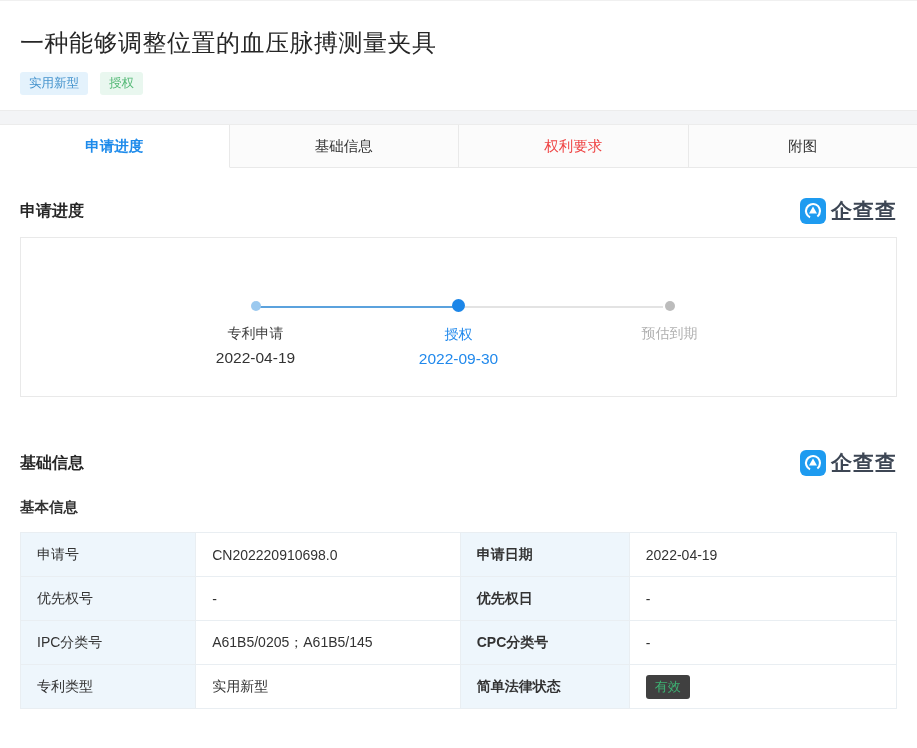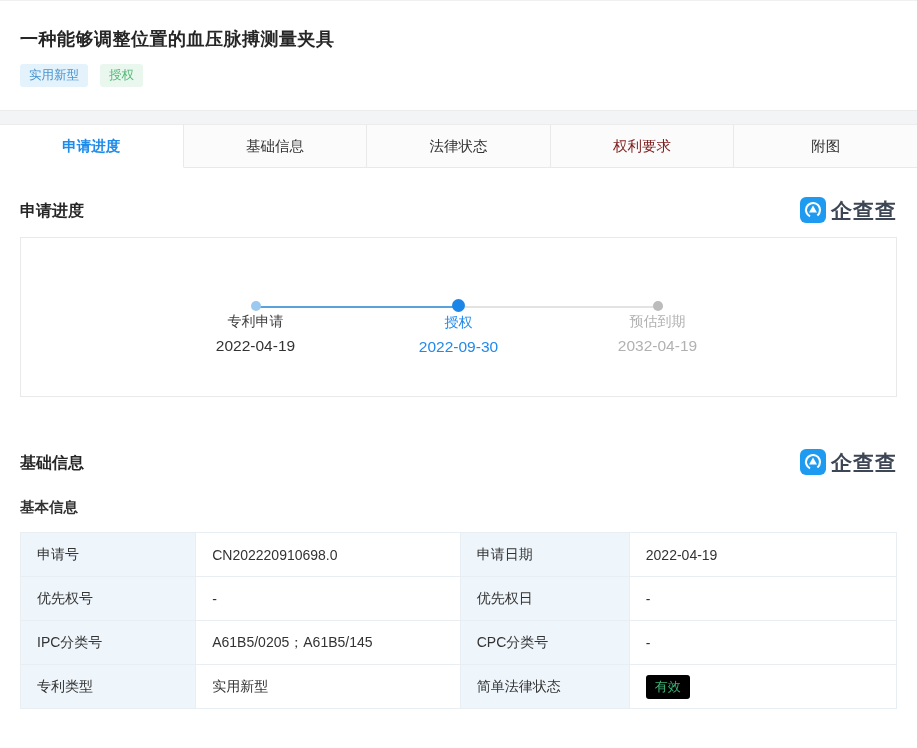--- a/index.html
+++ b/index.html
@@ -1,92 +1,91 @@
 <!DOCTYPE html>
 <html><head>
 <meta charset="utf-8">
 <style>
   * { margin:0; padding:0; box-sizing:border-box; }
   html,body { width:917px; height:748px; overflow:hidden; background:#fff;
     font-family:"Liberation Sans","DejaVu Sans",sans-serif; color:#333; }
 
   
   .page-header { padding:26px 20px 0 20px; background:#fff; height:110px; border-top:1px solid #f0f0f0;}
-  .page-title { font-size:18px; font-weight:700; color:#262626; letter-spacing:.5px; }
+  .page-title { font-size:24px; font-weight:400; color:#262626; letter-spacing:.5px; }
   .tag-row { margin-top:13px; display:flex; gap:12px; }
   .tag { display:inline-block; height:23px; line-height:23px; padding:0 9px;
          font-size:12.5px; border-radius:3px; }
   .tag.blue  { background:#e4f2fc; color:#4694cd; }
   .tag.green { background:#e9f7ef; color:#54b976; }
 
   .band { height:15px; background:#f3f4f6; border-top:1px solid #ececec; border-bottom:1px solid #ececec; }
 
   
   .tabs { display:flex; height:43px; background:#fbfbfb; border-bottom:1px solid #e9e9e9; }
   .tab { flex:1 1 0; display:flex; align-items:center; justify-content:center;
          font-size:14.5px; color:#333; border-right:1px solid #e9e9e9; cursor:pointer; }
   .tab:last-child { border-right:none; }
   .tab.active { background:#fff; color:#1e8beb; font-weight:700;
                 margin-bottom:-1px; border-bottom:1px solid #fff; }
-  .tab.disabled { color:#7f1d1d; cursor:default; }
+  .tab.disabled { color:#ef4444; cursor:default; }
 
   
   main { padding:0 20px; }
   .section-head { display:flex; align-items:center; justify-content:space-between; margin-top:27px; height:32px; }
   .section-title { font-size:16px; font-weight:700; color:#262626; }
-  .brand { display:flex; align-items:flex-start; gap:5px; }
+  .brand { display:flex; align-items:center; gap:5px; }
   .brand-text { font-size:21px; font-weight:600; color:#3d4654; letter-spacing:1px; }
 
   
   .timeline-box { margin-top:10px; height:160px; border:1px solid #e9e9e9; position:relative; }
   .timeline { position:absolute; left:50%; top:60px; transform:translateX(-50%);
               width:610px; height:90px; }
   .tl-line { position:absolute; top:8px; height:2px; width:204px; }
   .tl-line.done   { background:#5ba2dd; left:101px; }
   .tl-line.future { background:#e3e3e3; left:305px; }
   .tl-node { position:absolute; top:0; width:204px; text-align:center; }
   .tl-dot { width:10px; height:10px; border-radius:50%; margin:3px auto 0; position:relative; z-index:2; }
   .tl-node.done   .tl-dot { background:#9bc9ef; }
   .tl-node.current .tl-dot { background:#1c86e8; width:13px; height:13px; margin-top:1px; }
   .tl-node.future .tl-dot { background:#bcbcbc; }
-  .tl-label { margin-top:2px; font-size:14px; color:#404040; }
+  .tl-label { margin-top:14px; font-size:14px; color:#404040; }
   .tl-date  { margin-top:6px;  font-size:15.5px; color:#333; }
   .tl-node.current .tl-label, .tl-node.current .tl-date { color:#2189ec; }
   .tl-node.future  .tl-label, .tl-node.future  .tl-date { color:#b1b1b1; }
 
   
   .section-basic .section-head { margin-top:50px; }
   .subsection-title { margin-top:19px; font-size:14.5px; font-weight:700; color:#333; }
   table.info { width:100%; margin-top:15px; border-collapse:collapse;
                border:1px solid #e9eef2; table-layout:fixed; }
   table.info td { height:44px; padding:0 16px; font-size:14px; color:#333;
                   border:1px solid #e9eef2; background:#fff; }
   table.info td.lbl { background:#eef6fc; width:20%; }
   table.info td.val-a { width:30.2%; }
-  table.info td.lbl-b { width:19.3%; }
-  .badge.green { display:inline-block; background:#000000; color:#3db273;
+  table.info td.lbl-b { width:19.3%;font-weight:bold; }
+  .badge.green { display:inline-block; background:#404040; color:#3db273;
                  font-size:13px; padding:3px 9px; border-radius:3px; }
 </style>
 </head>
 <body>
 
 <header class="page-header">
   <h1 class="page-title">一种能够调整位置的血压脉搏测量夹具</h1>
   <div class="tag-row">
       <span class="tag blue">实用新型</span>
       <span class="tag green">授权</span>
     </div>
 </header>
 
 <div class="band"></div>
 
 <nav class="tabs">
     <div class="tab active">申请进度</div>
     <div class="tab">基础信息</div>
-    <div class="tab">法律状态</div>
     <div class="tab disabled">权利要求</div>
     <div class="tab">附图</div>
   </nav>
 
 <main>
 
   <section class="section-progress">
     <div class="section-head">
       <h2 class="section-title">申请进度</h2>
       <div class="brand">
@@ -105,24 +104,23 @@
           <div class="tl-node done" style="left: 0px;">
             <div class="tl-dot"></div>
             <div class="tl-label">专利申请</div>
             <div class="tl-date">2022-04-19</div>
           </div>
           <div class="tl-node current" style="left: 203px;">
             <div class="tl-dot"></div>
             <div class="tl-label">授权</div>
             <div class="tl-date">2022-09-30</div>
           </div>
-          <div class="tl-node future" style="left: 402px;">
+          <div class="tl-node future" style="left: 414px;">
             <div class="tl-dot"></div>
             <div class="tl-label">预估到期</div>
-            <div class="tl-date">2032-04-19</div>
           </div>
         </div>
     </div>
   </section>
 
   <section class="section-basic">
     <div class="section-head">
       <h2 class="section-title">基础信息</h2>
       <div class="brand">
         <svg width="26" height="26" viewBox="0 0 26 26">

